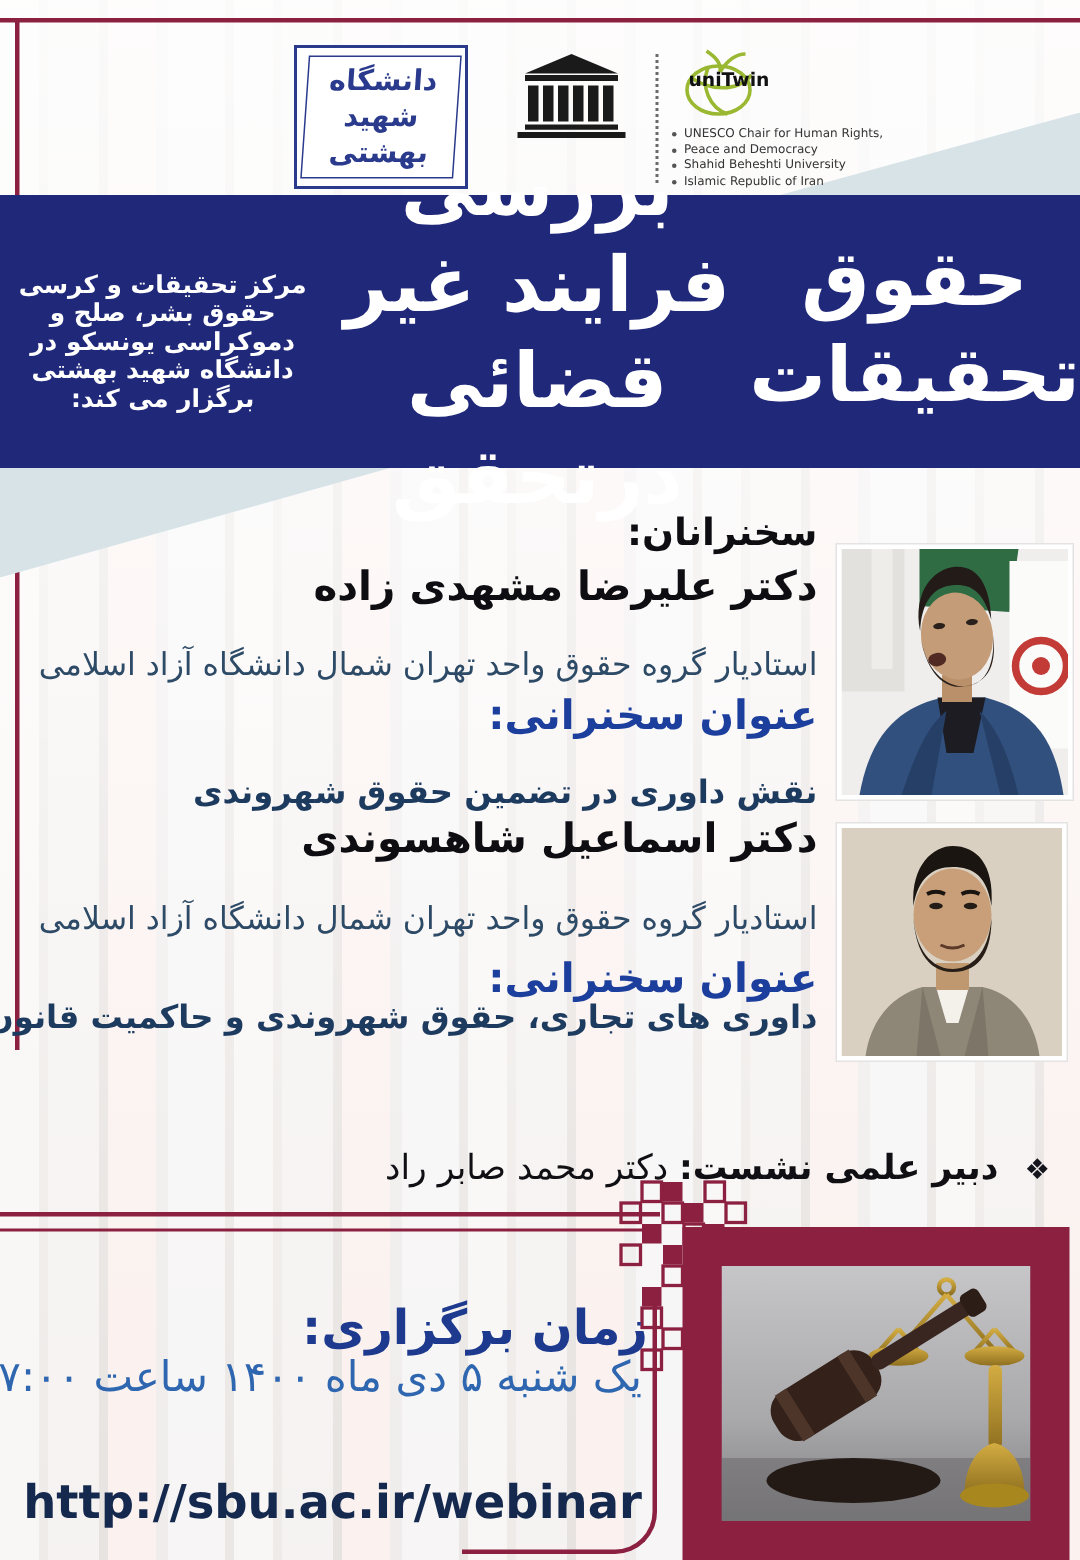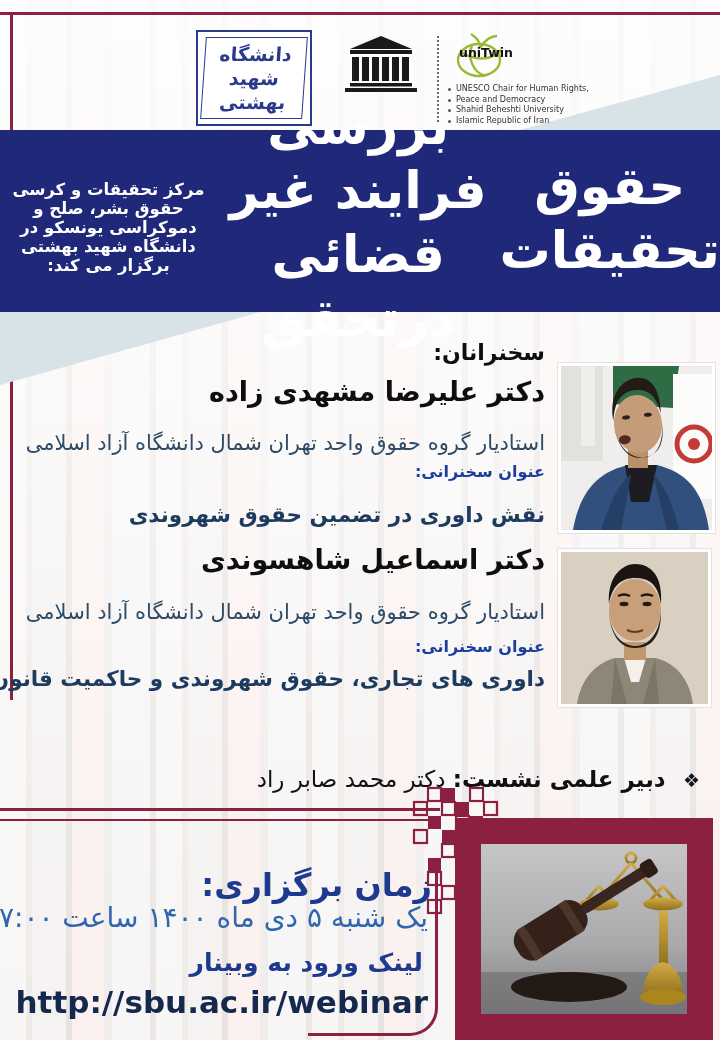--- a/index.html
+++ b/index.html
@@ -34,24 +34,24 @@
   .chair-lines{left:448px;top:84px;width:170px;}
   .chair-line{display:flex;align-items:flex-start;font-size:8px;line-height:10.5px;color:#333;}
   .chair-line .dot{width:3px;height:3px;border-radius:50%;background:#555;margin:4px 5px 0 0;flex:0 0 auto;}
   
   .banner{left:0;top:130px;width:720px;height:182px;background:#20287a;color:#fff;
           display:flex;align-items:center;}
   .banner-intro{margin-top:13px;font-size:16.5px;font-weight:bold;direction:rtl;text-align:center;width:660px;}
   .banner-title{font-size:51px;font-weight:bold;direction:rtl;text-align:center;line-height:64px;margin-top:4px;}
   
   .rtl{direction:rtl;}
-  .spk-heading{right:175px;top:340px;font-size:22px;font-weight:bold;color:#0e0e12;}
+  .spk-heading{right:175px;top:340px;font-size:25px;font-weight:bold;color:#0e0e12;}
   .spk-name{right:175px;font-size:27px;font-weight:bold;color:#0e0e12;white-space:nowrap;}
   .spk-aff{right:175px;font-size:21px;color:#2d4a66;white-space:nowrap;}
-  .spk-label{right:175px;font-size:16px;font-weight:bold;color:#1c3e9c;}
+  .spk-label{right:175px;font-size:27px;font-weight:bold;color:#1c3e9c;}
   .spk-talk{right:175px;font-size:21.5px;font-weight:bold;color:#1d3a5f;white-space:nowrap;}
   .photo{background:#fff;box-shadow:0 0 0 1px #e3e3e3;padding:3px;}
   .photo svg{display:block;}
   .secretary{right:20px;top:748px;font-size:23px;color:#101014;white-space:nowrap;margin-top:18px;}
   .secretary .bullet{font-size:19px;margin-left:10px;color:#14141c;}
   .secretary .lbl{font-weight:bold;}
   
   .dline1{left:0;top:808px;width:440px;height:3px;background:#8c2040;}
   .dline2{left:0;top:819px;width:440px;height:2px;background:#8c2040;}
   .corner{left:308px;top:858px;width:127px;height:175px;
@@ -162,21 +162,21 @@
         <ellipse cx="62" cy="72" rx="6" ry="4.5" fill="#512a24"></ellipse>
         <ellipse cx="66" cy="50" rx="4" ry="2" fill="#2a211c"></ellipse>
         <ellipse cx="88" cy="50" rx="4" ry="2" fill="#2a211c"></ellipse>
       </g>
     </svg>
   </div>
 
   <div class="abs rtl spk-name" style="top:376px;">دکتر علیرضا مشهدی زاده</div>
   <div class="abs rtl spk-aff" style="top:431px;">استادیار گروه حقوق واحد تهران شمال دانشگاه آزاد اسلامی</div>
   <div class="abs rtl spk-label" style="top:462px;">عنوان سخنرانی:</div>
-  <div class="abs rtl spk-talk" style="top:502px;margin-left:28px;">نقش داوری در تضمین حقوق شهروندی</div>
+  <div class="abs rtl spk-talk" style="top:516px;margin-left:28px;">نقش داوری در تضمین حقوق شهروندی</div>
 
   <div class="abs photo" style="left:558px;top:549px;">
     <svg width="147" height="152" viewBox="0 0 147 152">
       <rect width="147" height="152" fill="#d9d0c1"></rect>
       <path d="M16,152 C20,124 38,110 54,106 L94,106 C112,110 128,124 132,152 Z" fill="#8e8677"></path>
       <path d="M54,106 L66,152 L50,152 Z" fill="#7d7568"></path>
       <path d="M94,106 L82,152 L98,152 Z" fill="#7d7568"></path>
       <polygon points="63,106 85,106 78,130 70,130" fill="#f3f1e9"></polygon>
       <rect x="63" y="90" width="22" height="18" fill="#c0986f"></rect>
       <ellipse cx="74" cy="58" rx="26" ry="31" fill="#c89f78"></ellipse>
@@ -267,16 +267,15 @@
         <rect x="40" y="68" width="9" height="36" fill="#4d352a"></rect>
         <rect x="89" y="68" width="9" height="36" fill="#4d352a"></rect>
         <rect x="106" y="80" width="78" height="11" rx="5" fill="#3a2620"></rect>
         <rect x="178" y="77" width="14" height="17" rx="4" fill="#2c1d17"></rect>
       </g>
     </svg>
   </div>
 
   <div class="abs rtl time-label">زمان برگزاری:</div>
   <div class="abs rtl time-value">یک شنبه ۵ دی ماه ۱۴۰۰ ساعت ۱۷:۰۰</div>
-  <div class="abs rtl link-label">لینک ورود به وبینار</div>
   <a href="#" class="abs link-url">http://sbu.ac.ir/webinar</a>
 
 </div>
 
 </body></html>

